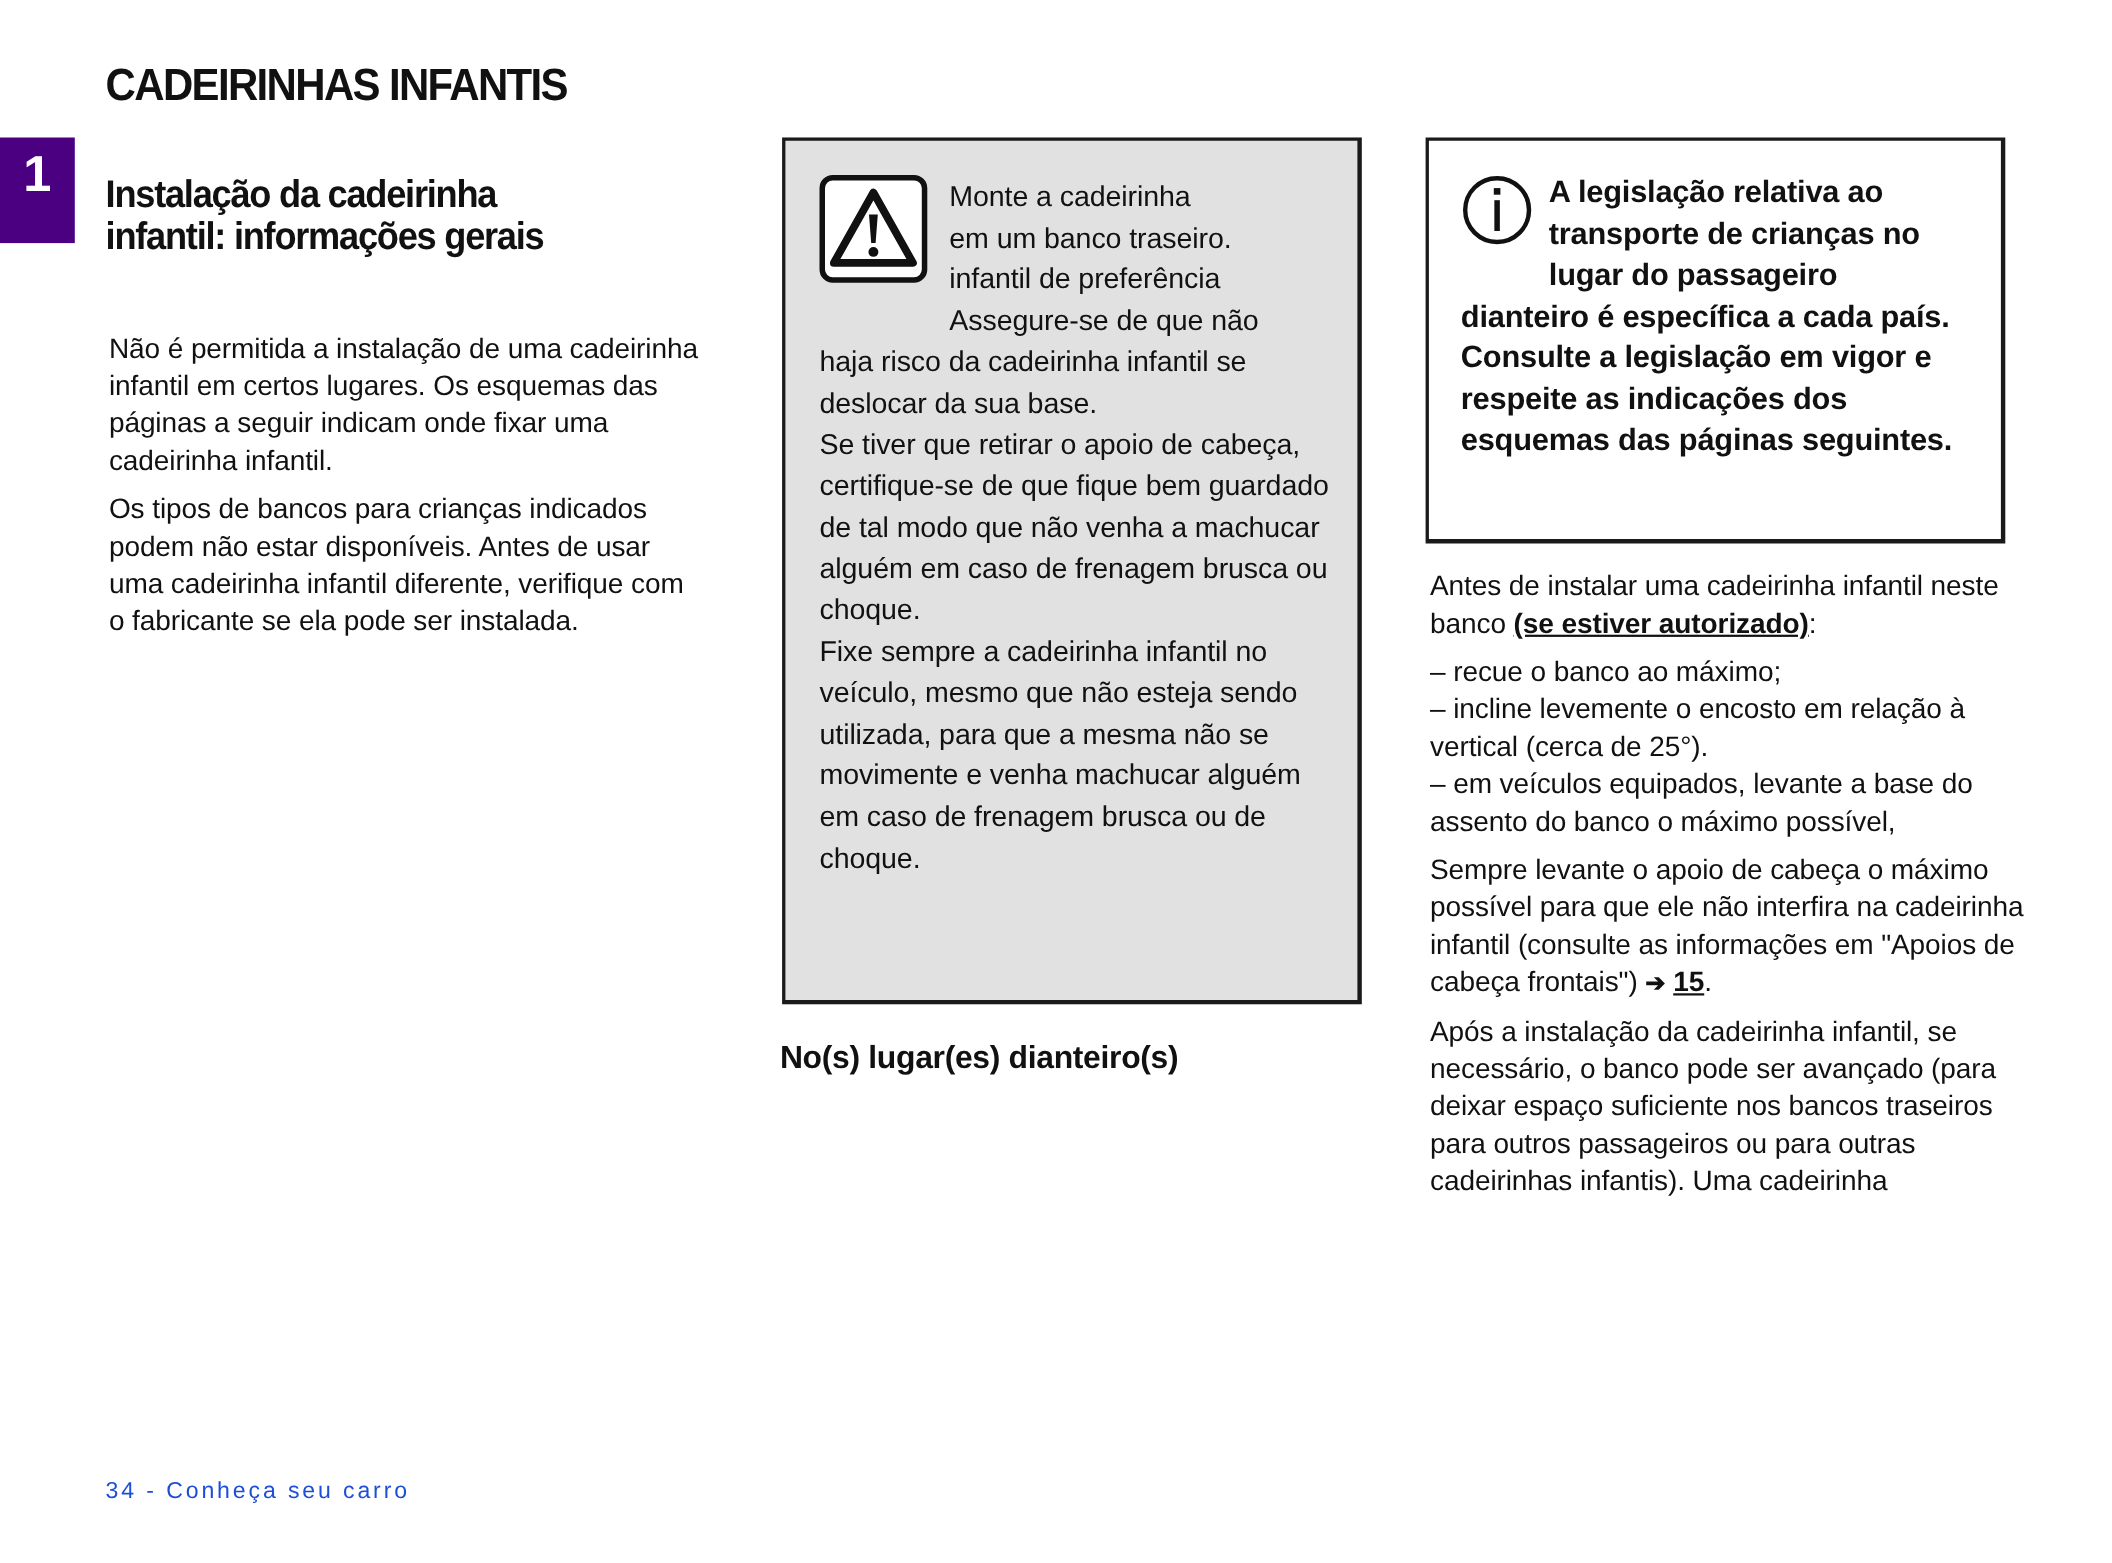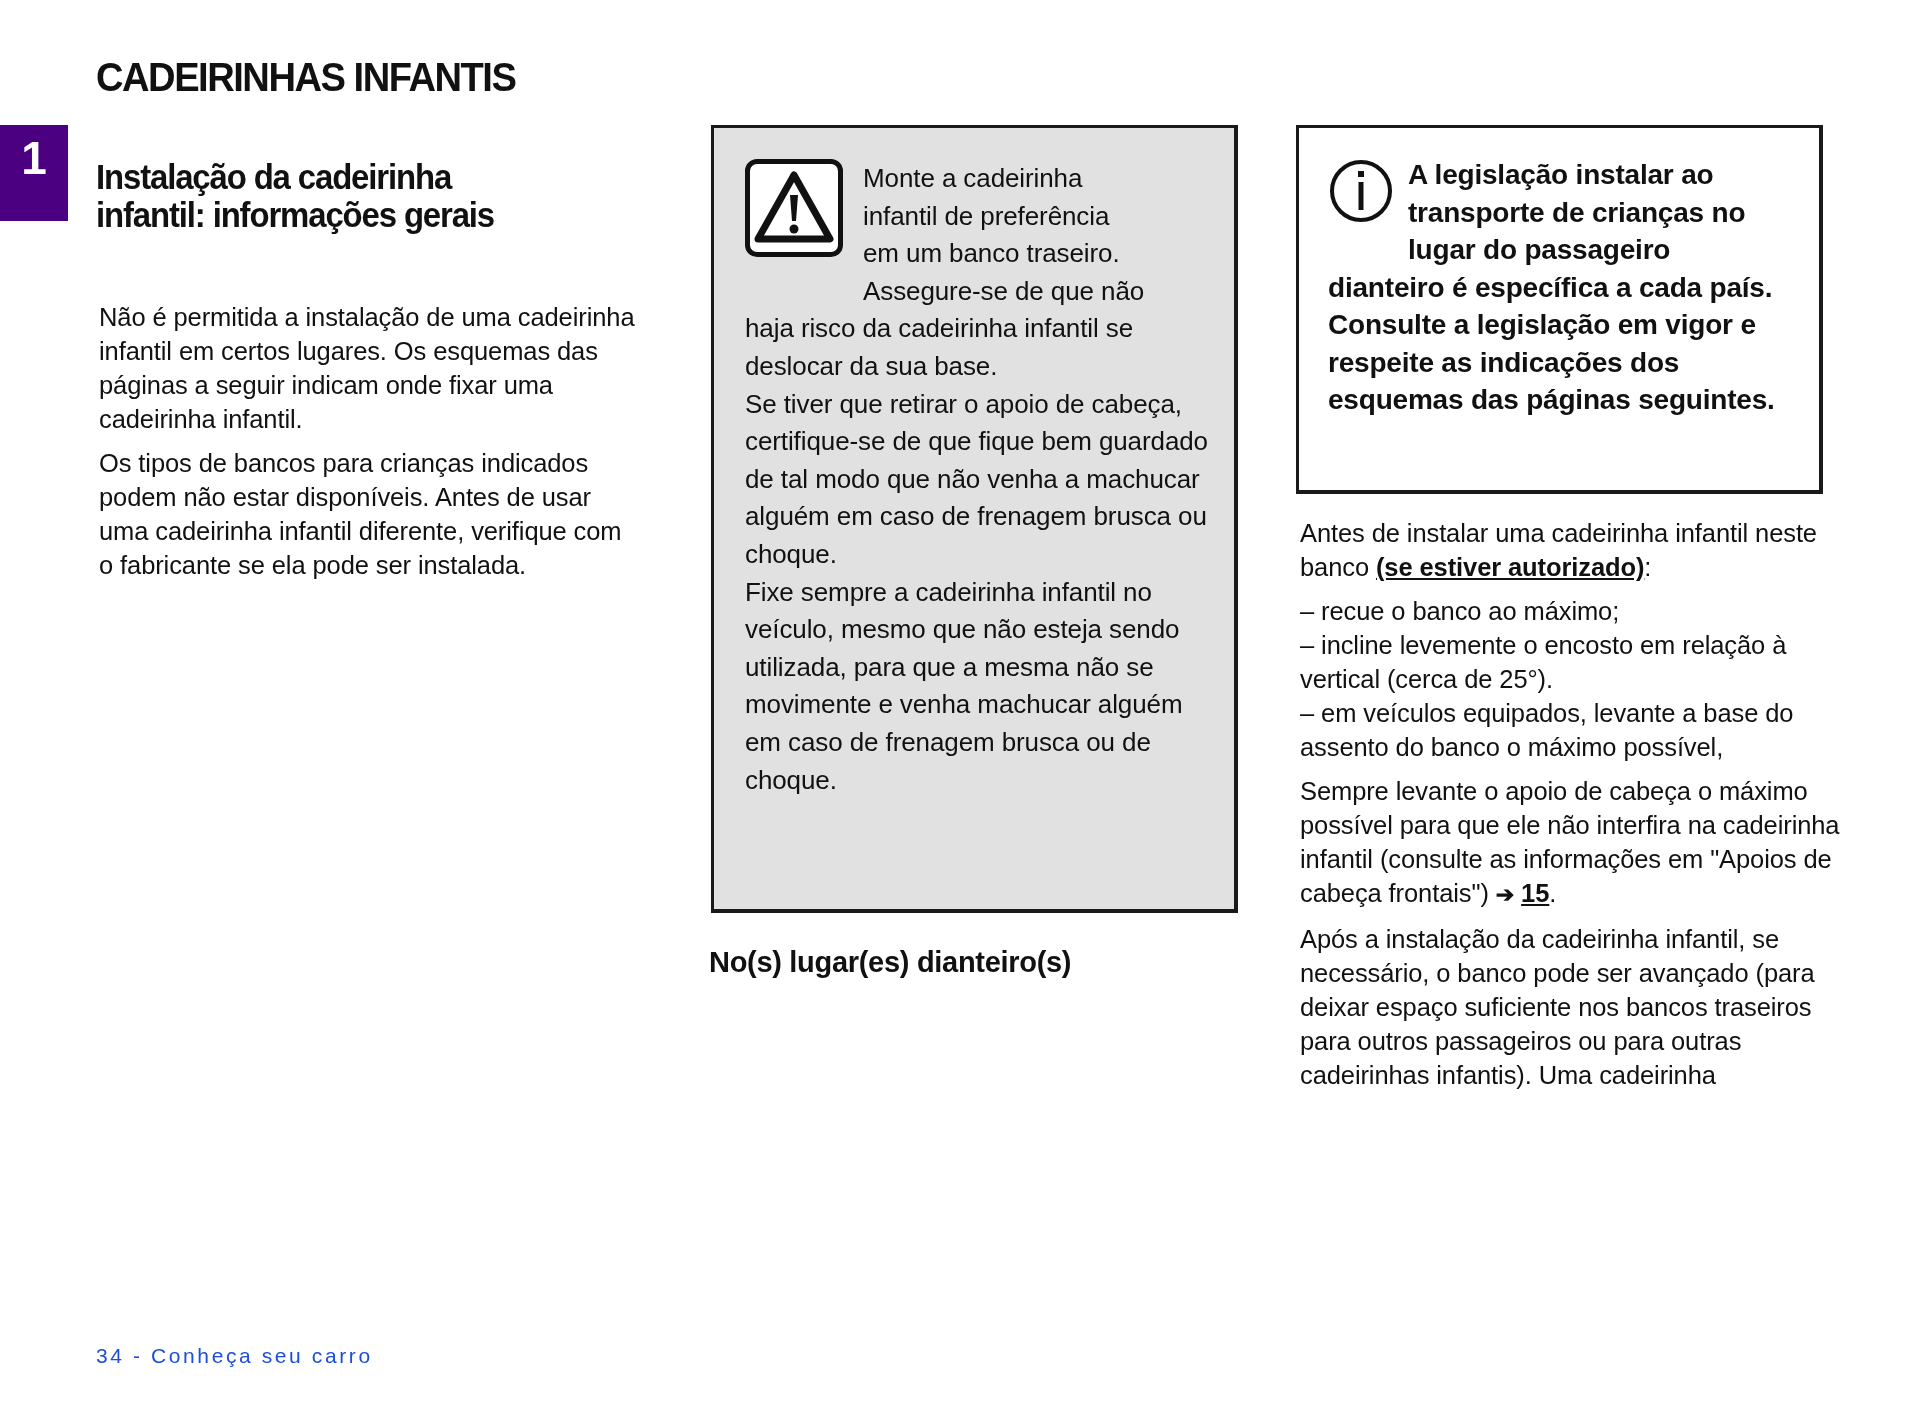--- a/index.html
+++ b/index.html
@@ -69,40 +69,40 @@
 <div class="abs warning-box">
   <div class="warning-icon">
     <svg width="80" height="74" viewBox="0 0 80 74">
       <polygon points="40,4 76,68 4,68" fill="none" stroke="#111" stroke-width="7" stroke-linejoin="round"></polygon>
       <path d="M36,24 L44,24 L42,50 L38,50 Z" fill="#111"></path>
       <circle cx="40" cy="58" r="4.5" fill="#111"></circle>
     </svg>
   </div>
   <div class="warning-text">
     <span class="indent">Monte a cadeirinha</span>
+    <span class="indent">em um banco traseiro.</span>
     <span class="indent">infantil de preferência</span>
-    <span class="indent">em um banco traseiro.</span>
     <span class="indent">Assegure-se de que não</span>
     <span style="display:block">haja risco da cadeirinha infantil se deslocar da sua base.</span>
     <span style="display:block">Se tiver que retirar o apoio de cabeça, certifique-se de que fique bem guardado de tal modo que não venha a machucar alguém em caso de frenagem brusca ou choque.</span>
     <span style="display:block">Fixe sempre a cadeirinha infantil no veículo, mesmo que não esteja sendo utilizada, para que a mesma não se movimente e venha machucar alguém em caso de frenagem brusca ou de choque.</span>
   </div>
 </div>
 
 <div class="abs front-seats-label">No(s) lugar(es) dianteiro(s)</div>
 
 <div class="abs info-box">
   <div class="info-icon">
     <svg width="20" height="44" viewBox="0 0 20 44">
       <rect x="7" y="2" width="6" height="6" fill="#111"></rect>
       <rect x="7.5" y="13" width="5" height="28" fill="#111"></rect>
     </svg>
   </div>
   <div class="info-text">
-    <span class="indent">A legislação instalar ao</span>
+    <span class="indent">A legislação relativa ao</span>
     <span class="indent">transporte de crianças no</span>
     <span class="indent">lugar do passageiro</span>
     <span style="display:block">dianteiro é específica a cada país. Consulte a legislação em vigor e respeite as indicações dos esquemas das páginas seguintes.</span>
   </div>
 </div>
 
 <div class="abs right-col body-text">
   <p><span>Antes de instalar uma cadeirinha infantil neste banco </span><span class="bold">(se estiver autorizado)</span><span>:</span></p>
   <p>
     <span class="list-line">– recue o banco ao máximo;</span>

